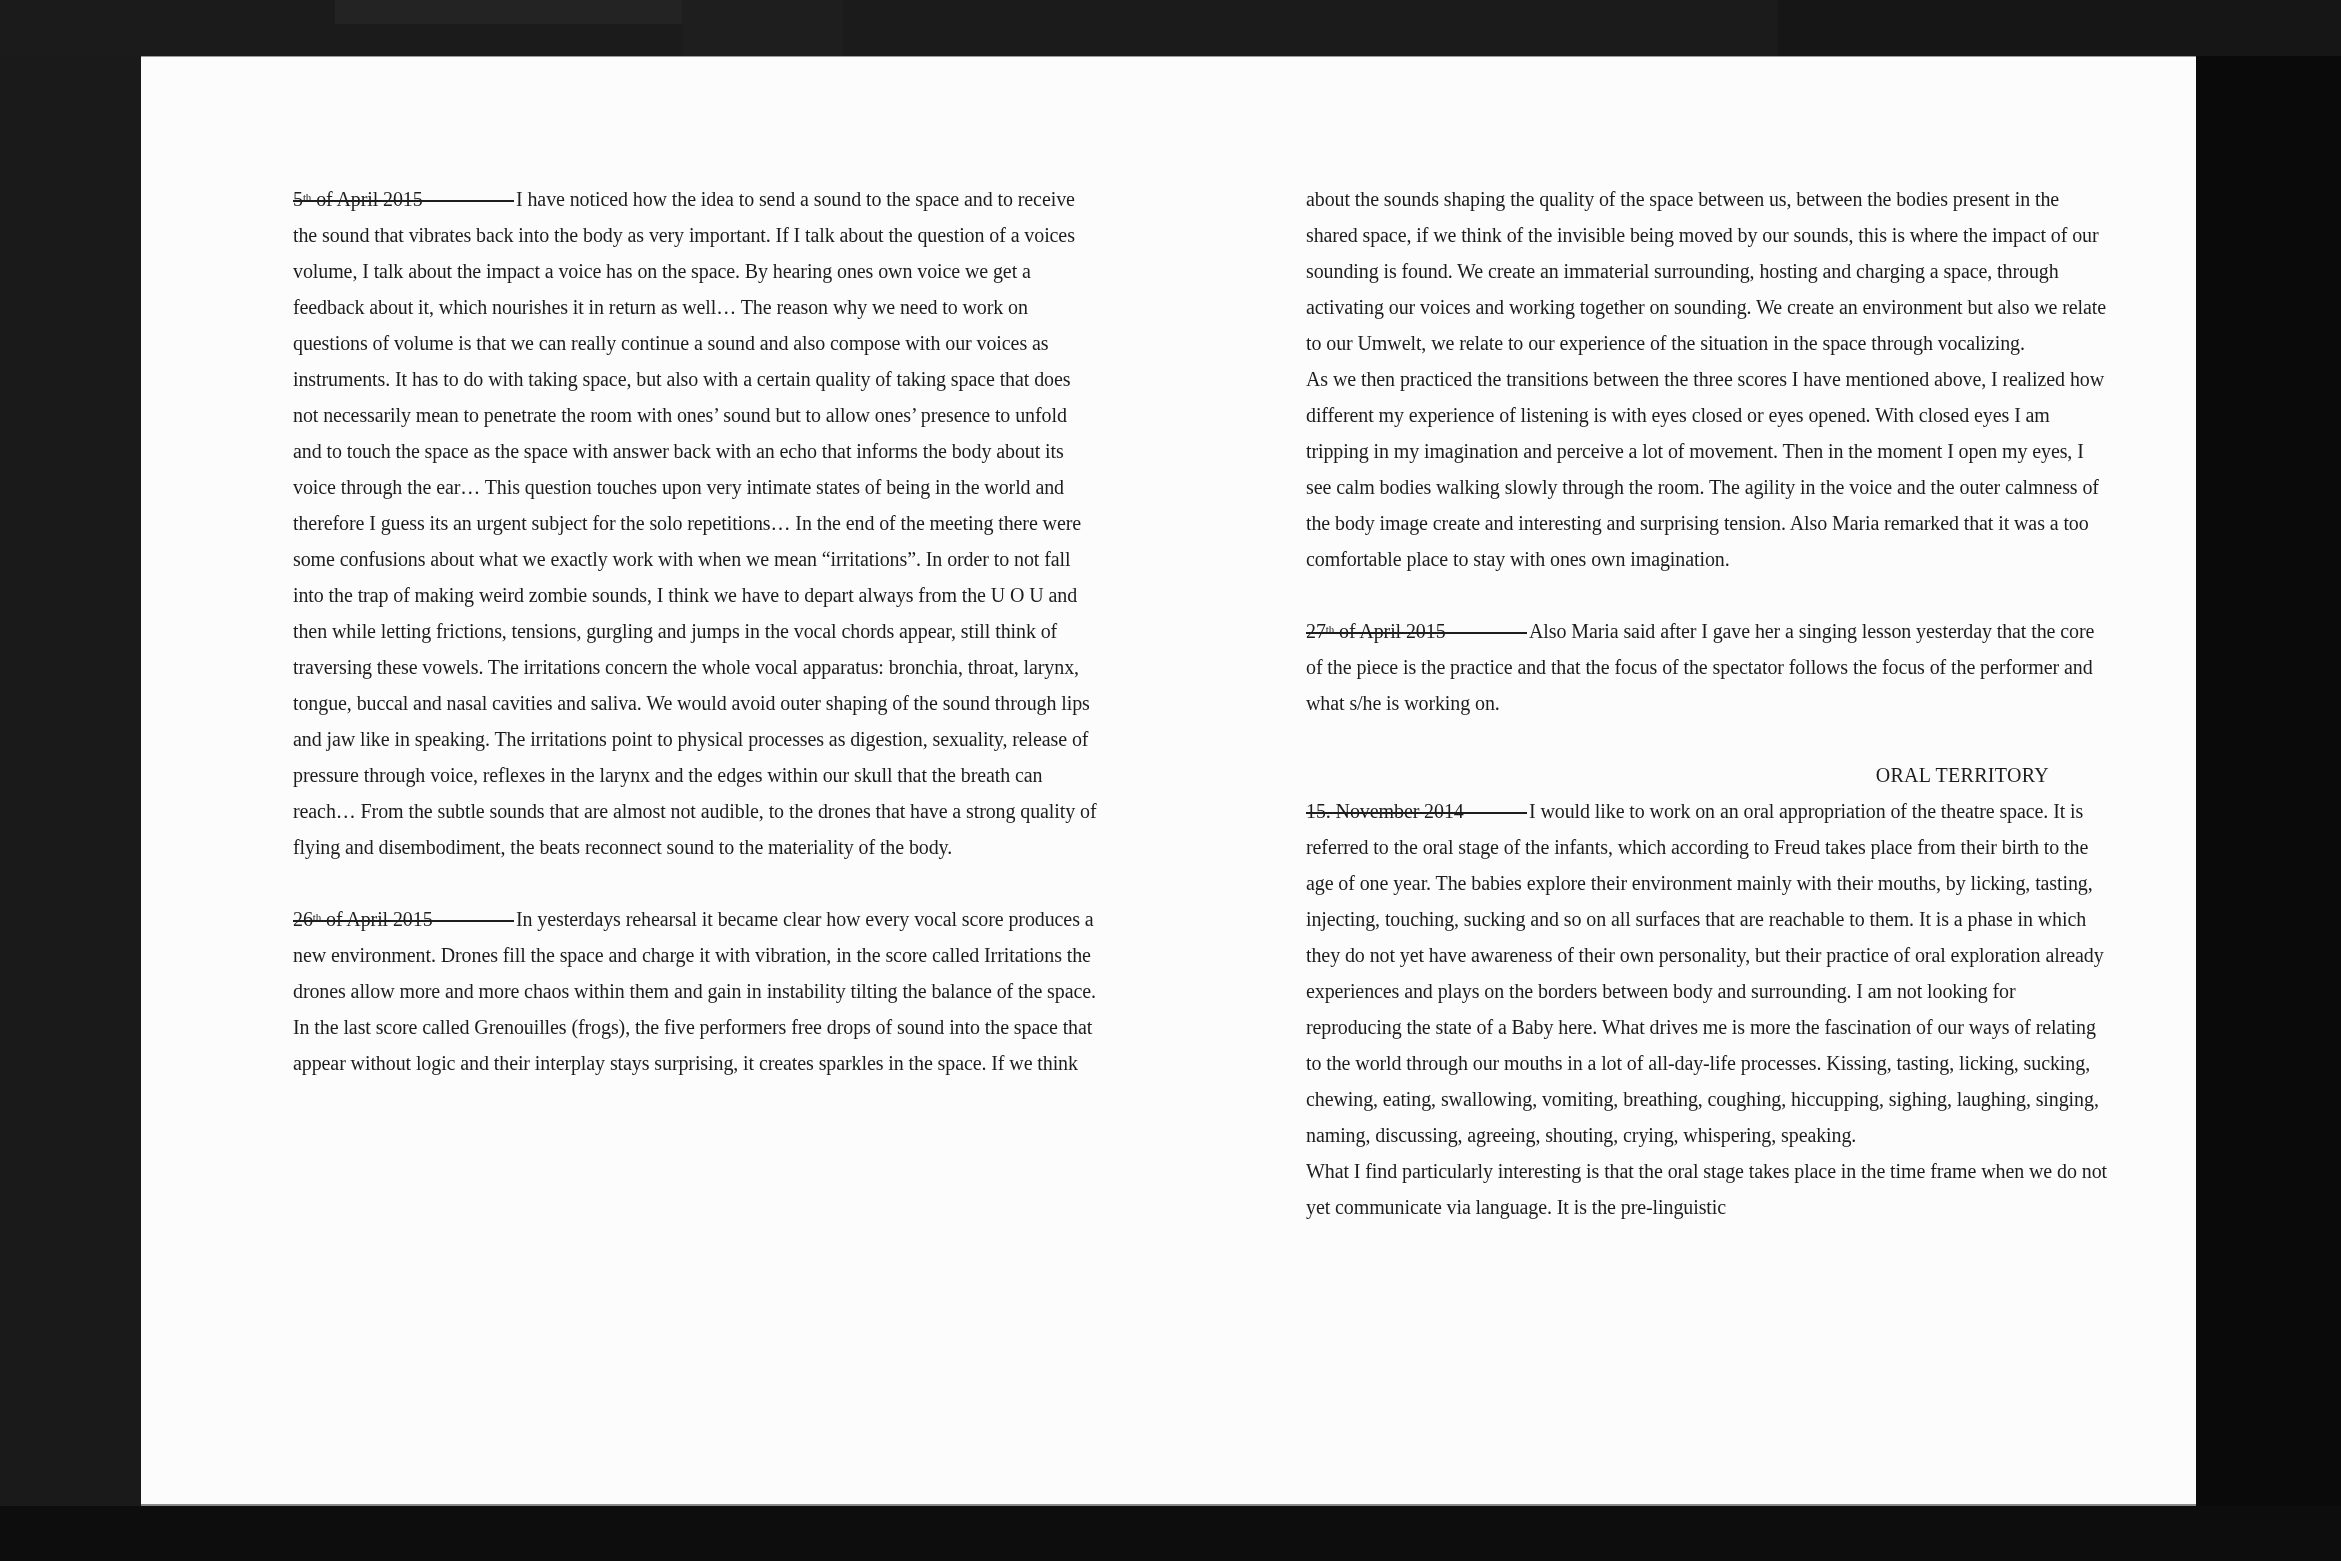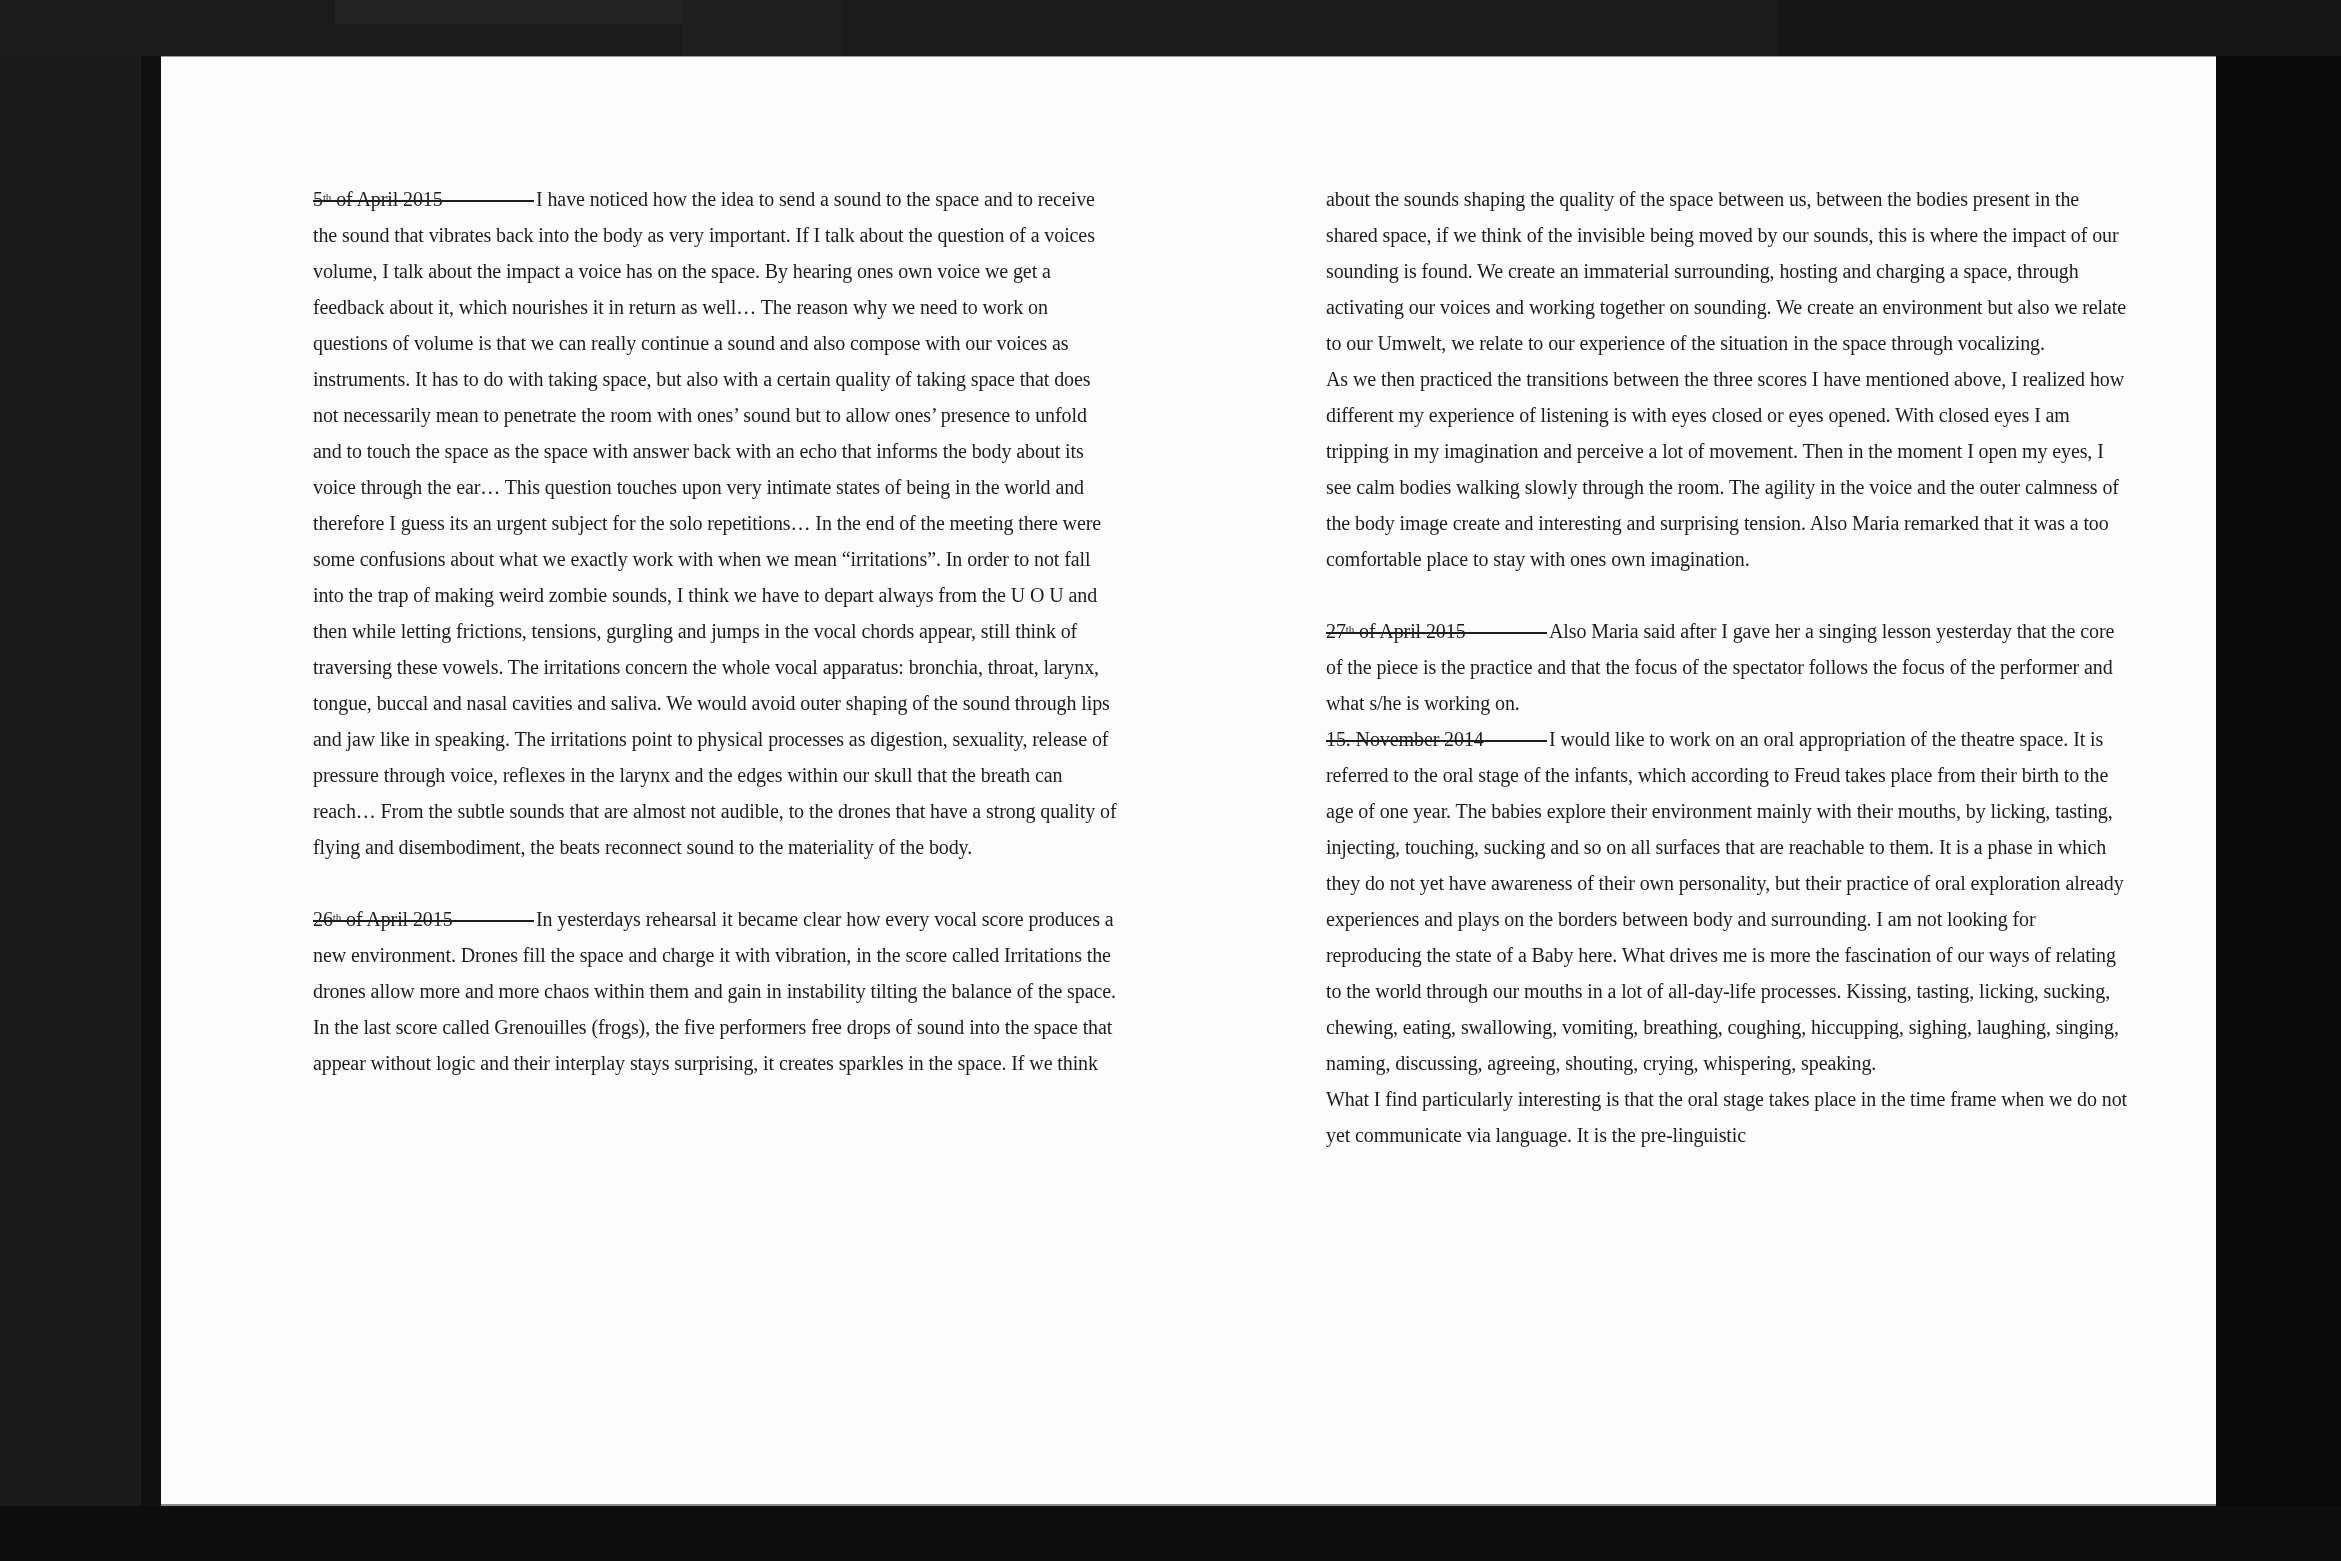--- a/index.html
+++ b/index.html
@@ -26,21 +26,20 @@
   .tex-right{left:2196px;top:56px;width:146px;height:1506px;background:#0a0a0a;}
   .tex-bottom{left:0;top:1506px;width:2342px;height:56px;background:#0d0d0d;}
 
   .page{
     position:absolute;
     left:141px;top:56px;
     width:2055px;height:1450px;
     background:var(--paper);
     border-top:1.9px solid var(--edge-top);
     border-bottom:2.5px solid var(--edge-bottom);
-    margin-left:20px;
   }
   .col{
     position:absolute;
     top:124px;
     color:var(--ink);
     font-size:20px;
     line-height:36px;
     text-align:left;
     letter-spacing:-0.1px;
   }
@@ -87,16 +86,17 @@
 <div class="tex tex-bottom"></div>
 
 <div class="page">
   <div class="col col-left">
       <p class="block"><span class="dtab"><span class="dtext">5<sup>th</sup> of April 2015</span></span>I have noticed how the idea to send a sound to the space and to receive the sound that vibrates back into the body as very important. If I talk about the question of a voices volume, I talk about the impact a voice has on the space. By hearing ones own voice we get a feedback about it, which nourishes it in return as well… The reason why we need to work on questions of volume is that we can really continue a sound and also compose with our voices as instruments. It has to do with taking space, but also with a certain quality of taking space that does not necessarily mean to penetrate the room with ones’ sound but to allow ones’ presence to unfold and to touch the space as the space with answer back with an echo that informs the body about its voice through the ear… This question touches upon very intimate states of being in the world and therefore I guess its an urgent subject for the solo repetitions… In the end of the meeting there were some confusions about what we exactly work with when we mean “irritations”. In order to not fall into the trap of making weird zombie sounds, I think we have to depart always from the U O U and then while letting frictions, tensions, gurgling and jumps in the vocal chords appear, still think of traversing these vowels. The irritations concern the whole vocal apparatus: bronchia, throat, larynx, tongue, buccal and nasal cavities and saliva. We would avoid outer shaping of the sound through lips and jaw like in speaking. The irritations point to physical processes as digestion, sexuality, release of pressure through voice, reflexes in the larynx and the edges within our skull that the breath can reach… From the subtle sounds that are almost not audible, to the drones that have a strong quality of flying and disembodiment, the beats reconnect sound to the materiality of the body.</p>
       <p class="block mt"><span class="dtab"><span class="dtext">26<sup>th</sup> of April 2015</span></span>In yesterdays rehearsal it became clear how every vocal score produces a new environment. Drones fill the space and charge it with vibration, in the score called Irritations the drones allow more and more chaos within them and gain in instability tilting the balance of the space. In the last score called Grenouilles (frogs), the five performers free drops of sound into the space that appear without logic and their interplay stays surprising, it creates sparkles in the space. If we think</p>
     </div>
   <div class="col col-right">
       <p class="block">about the sounds shaping the quality of the space between us, between the bodies present in the shared space, if we think of the invisible being moved by our sounds, this is where the impact of our sounding is found. We create an immaterial surrounding, hosting and charging a space, through activating our voices and working together on sounding. We create an environment but also we relate to our Umwelt, we relate to our experience of the situation in the space through vocalizing.<br>As we then practiced the transitions between the three scores I have mentioned above, I realized how different my experience of listening is with eyes closed or eyes opened. With closed eyes I am tripping in my imagination and perceive a lot of movement. Then in the moment I open my eyes, I see calm bodies walking slowly through the room. The agility in the voice and the outer calmness of the body image create and interesting and surprising tension. Also Maria remarked that it was a too comfortable place to stay with ones own imagination.</p>
       <p class="block mt"><span class="dtab"><span class="dtext">27<sup>th</sup> of April 2015</span></span>Also Maria said after I gave her a singing lesson yesterday that the core of the piece is the practice and that the focus of the spectator follows the focus of the performer and what s/he is working on.</p>
+      <p class="block mt heading">ORAL TERRITORY</p>
       <p class="block"><span class="dtab"><span class="dtext">15. November 2014</span></span>I would like to work on an oral appropriation of the theatre space. It is referred to the oral stage of the infants, which according to Freud takes place from their birth to the age of one year. The babies explore their environment mainly with their mouths, by licking, tasting, injecting, touching, sucking and so on all surfaces that are reachable to them. It is a phase in which they do not yet have awareness of their own personality, but their practice of oral exploration already experiences and plays on the borders between body and surrounding. I am not looking for reproducing the state of a Baby here. What drives me is more the fascination of our ways of relating to the world through our mouths in a lot of all-day-life processes. Kissing, tasting, licking, sucking, chewing, eating, swallowing, vomiting, breathing, coughing, hiccupping, sighing, laughing, singing, naming, discussing, agreeing, shouting, crying, whispering, speaking.<br>What I find particularly interesting is that the oral stage takes place in the time frame when we do not yet communicate via language. It is the pre-linguistic</p>
     </div>
 </div>
 
 
 </body></html>

